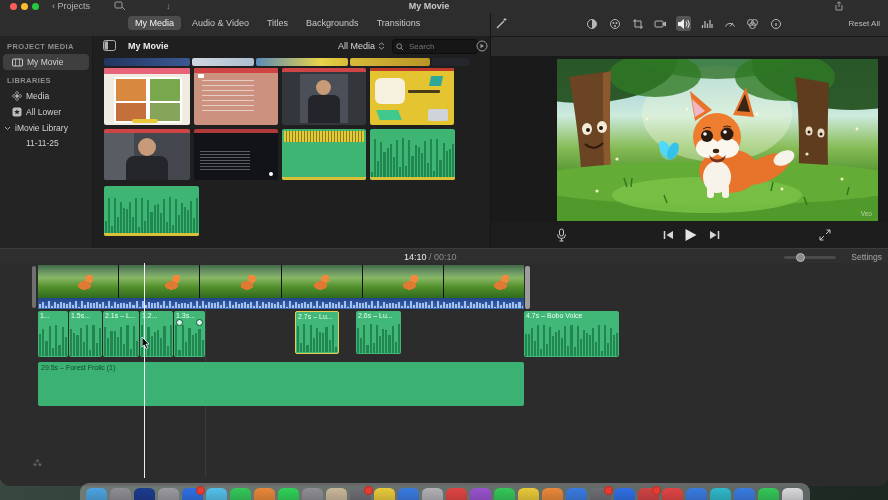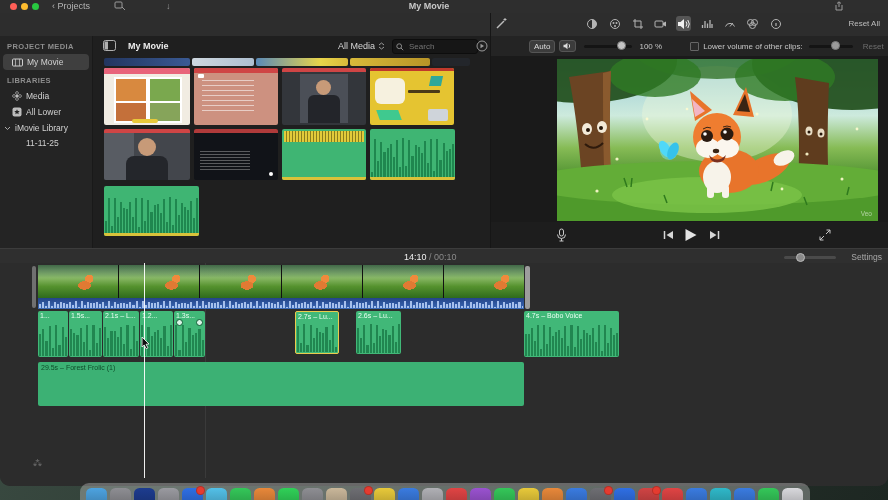--- a/index.html
+++ b/index.html
@@ -106,20 +106,27 @@
       <span class="tb-ic" style="left:166px">↓</span>
       <span class="win-title">My Movie</span>
       <span class="tb-ic" style="left:834px">
         <svg width="10" height="10" viewBox="0 0 10 10">
             <path d="M2 4v5h6V4M5 6V1M3 2.5L5 .8l2 1.7" fill="none" stroke="#9a9a9a"></path>
           </svg>
       </span>
     </div>
 
     <div class="bars"></div>
+    <div class="tabs">
+      <span class="tab sel">My Media</span>
+      <span class="tab">Audio &amp; Video</span>
+      <span class="tab">Titles</span>
+      <span class="tab">Backgrounds</span>
+      <span class="tab">Transitions</span>
+    </div>
     <span class="wand">
       <svg width="13" height="13" viewBox="0 0 13 13">
           <path d="M2 11L9 4" stroke="#bdbdbd" stroke-width="1.4"></path>
           <path d="M10 1v3M8.5 2.5h3M12 5l.01.01" stroke="#bdbdbd"></path>
         </svg>
     </span>
     <div class="adjust-ics">
       <span class="aic">
           <svg width="12" height="12" viewBox="0 0 12 12">
             <circle cx="6" cy="6" r="4.5" fill="none" stroke="#b5b5b5"></circle>
@@ -366,39 +373,20 @@
             <i style="height: 69.5155%;"></i>
             <i style="height: 63.5443%;"></i>
             <i style="height: 84.5901%;"></i>
             <i style="height: 41.7968%;"></i>
             <i style="height: 92.7694%;"></i>
           </div>
           <div class="ystrip"></div>
       </div>
     </div>
 
-    <div class="volbar">
-      <span class="pill" style="margin-left:38px">Auto</span>
-      <span class="pill" style="margin-left:4px;padding:1px 3px">
-        <svg width="9" height="8" viewBox="0 0 9 8">
-            <path d="M0.5 2.8h1.6L4.5.8v6.4L2.1 5.2H.5z" fill="#ddd"></path>
-            <path d="M6 2.2q1.4 1.8 0 3.6" fill="none" stroke="#ddd"></path>
-          </svg>
-      </span>
-      <span class="slider" style="width:48px;margin-left:8px">
-          <span class="knob" style="left:33px"></span>
-        </span>
-      <span style="margin-left:7px">100 %</span>
-      <span class="chk" style="margin-left:28px"></span>
-      <span style="margin-left:4px">Lower volume of other clips:</span>
-      <span class="slider" style="width:44px;margin-left:6px">
-          <span class="knob" style="left:22px;background:#9a9a9a"></span>
-        </span>
-      <span style="margin-left:10px;color:#6e6e6e">Reset</span>
-    </div>
 
     <div class="viewer">
       <div class="vimg">
         <svg width="321" height="162" viewBox="0 0 321 162">
           <defs>
             <linearGradient id="vbg" x1="0" y1="0" x2="0" y2="1">
               <stop offset="0" stop-color="#8fc7d4"></stop>
                 <stop offset=".35" stop-color="#cdeadd"></stop>
               <stop offset=".55" stop-color="#86bb55"></stop>
                 <stop offset=".78" stop-color="#3f8526"></stop>

